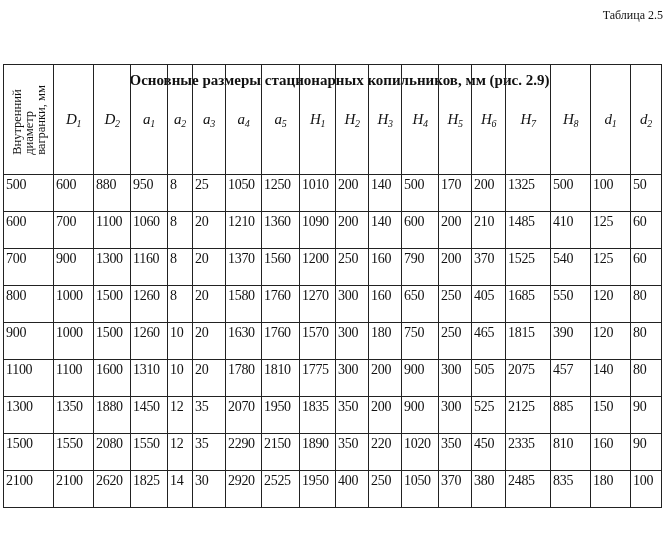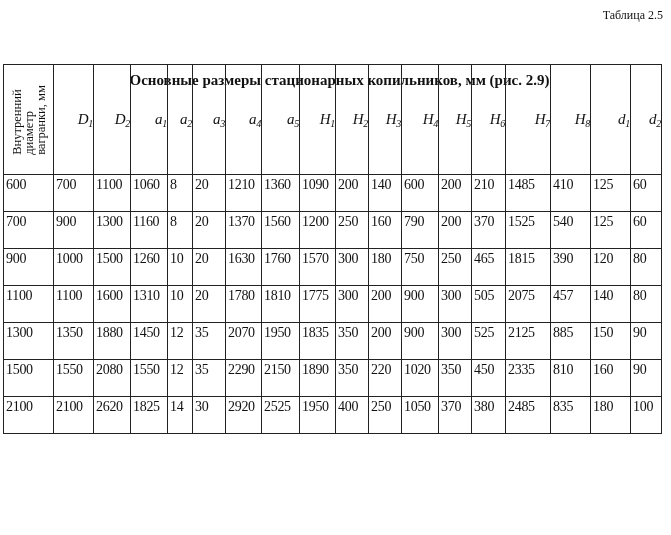--- a/index.html
+++ b/index.html
@@ -25,21 +25,21 @@
       padding: 0 0 0 2px;
       font-size: 14px;
       font-weight: normal;
       text-align: left;
       vertical-align: top;
       overflow: hidden;
       white-space: nowrap;
       letter-spacing: -0.3px;
     }
     table.data thead th {
-      height: 109px; vertical-align: middle; text-align: right; padding: 0;
+      height: 109px; vertical-align: middle; text-align: center; padding: 0;
       font-style: italic; font-size: 15px;
     }
     table.data thead th.rot {
       position: relative; text-align: left; font-style: normal;
     }
     .rot-text {
       position: absolute; left: 50%; top: 50%;
       transform: translate(-50%, -50%) rotate(-90deg);
       font-size: 12.5px; line-height: 12px; text-align: left;
       white-space: nowrap; letter-spacing: 0;
@@ -98,20 +98,40 @@
       <th><span>H</span><sub>5</sub></th>
       <th><span>H</span><sub>6</sub></th>
       <th><span>H</span><sub>7</sub></th>
       <th><span>H</span><sub>8</sub></th>
       <th><span>d</span><sub>1</sub></th>
       <th><span>d</span><sub>2</sub></th>
     </tr>
   </thead>
   <tbody id="tbody">
       <tr>
+        <td>500</td>
+        <td>600</td>
+        <td>880</td>
+        <td>950</td>
+        <td>8</td>
+        <td>25</td>
+        <td>1050</td>
+        <td>1250</td>
+        <td>1010</td>
+        <td>200</td>
+        <td>140</td>
+        <td>500</td>
+        <td>170</td>
+        <td>200</td>
+        <td>1325</td>
+        <td>500</td>
+        <td>100</td>
+        <td>50</td>
+      </tr>
+      <tr>
         <td>600</td>
         <td>700</td>
         <td>1100</td>
         <td>1060</td>
         <td>8</td>
         <td>20</td>
         <td>1210</td>
         <td>1360</td>
         <td>1090</td>
         <td>200</td>
@@ -136,20 +156,40 @@
         <td>1200</td>
         <td>250</td>
         <td>160</td>
         <td>790</td>
         <td>200</td>
         <td>370</td>
         <td>1525</td>
         <td>540</td>
         <td>125</td>
         <td>60</td>
+      </tr>
+      <tr>
+        <td>800</td>
+        <td>1000</td>
+        <td>1500</td>
+        <td>1260</td>
+        <td>8</td>
+        <td>20</td>
+        <td>1580</td>
+        <td>1760</td>
+        <td>1270</td>
+        <td>300</td>
+        <td>160</td>
+        <td>650</td>
+        <td>250</td>
+        <td>405</td>
+        <td>1685</td>
+        <td>550</td>
+        <td>120</td>
+        <td>80</td>
       </tr>
       <tr>
         <td>900</td>
         <td>1000</td>
         <td>1500</td>
         <td>1260</td>
         <td>10</td>
         <td>20</td>
         <td>1630</td>
         <td>1760</td>

